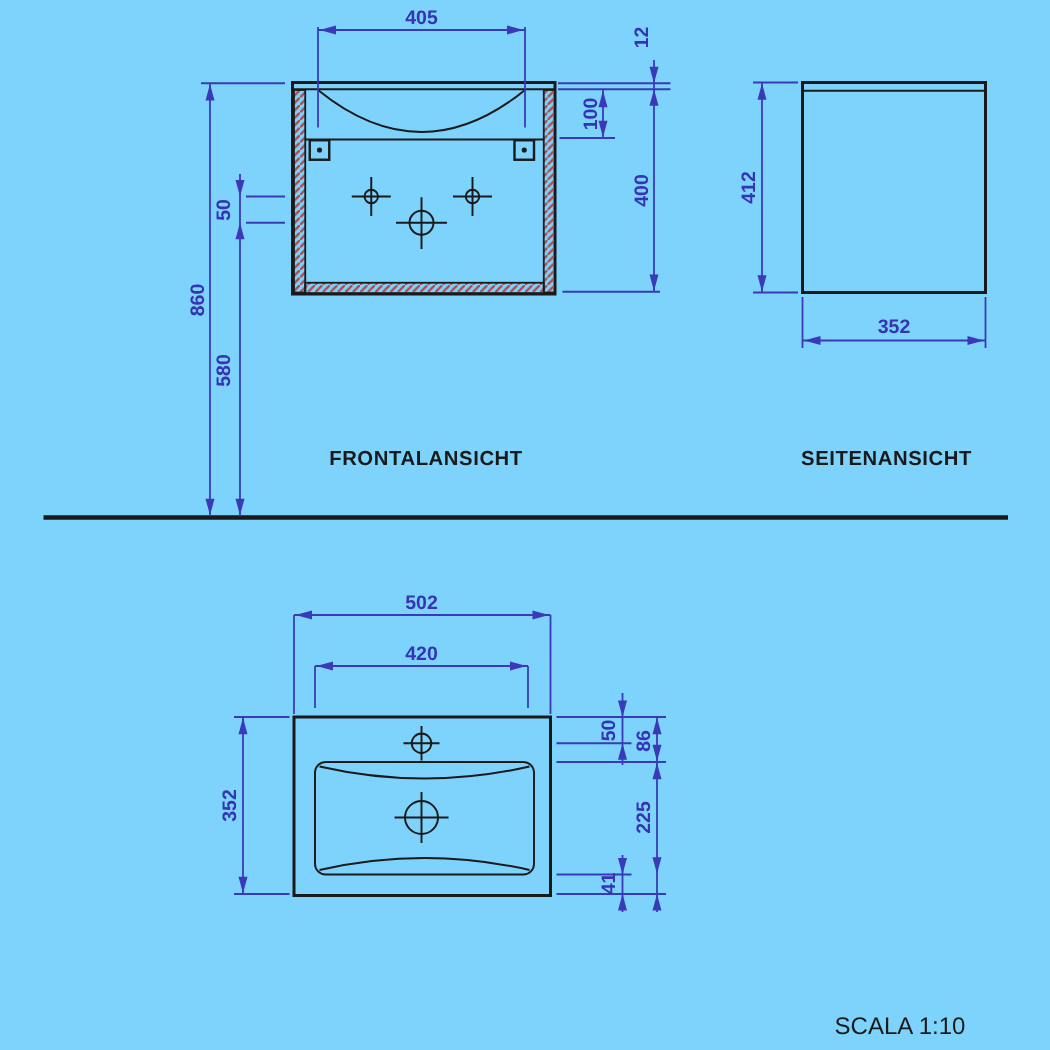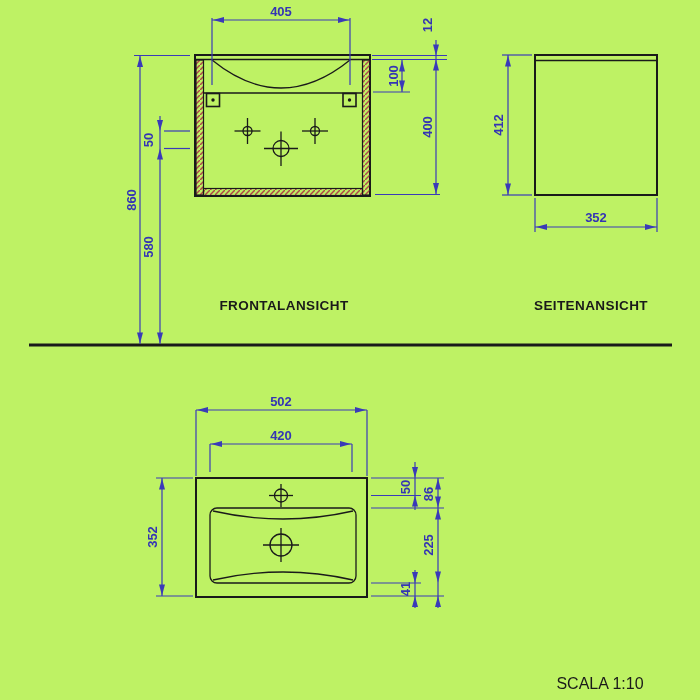--- a/index.html
+++ b/index.html
@@ -1,16 +1,16 @@
 <!DOCTYPE html>
 <html><head>
 <meta charset="utf-8">
 <style>
   html,body{margin:0;padding:0;background:#ffffff;}
-  .stage{position:relative;width:700px;height:700px;background:#bef264;overflow:hidden;
+  .stage{position:relative;width:700px;height:700px;background:#7dd3fc;overflow:hidden;
          font-family:"Liberation Sans", sans-serif;}
   svg{display:block}
   
   .blk   {stroke:#1a1a1a;stroke-width:2;fill:none;}
   .blk-th{stroke:#1a1a1a;stroke-width:1.3;fill:none;}
   .blk-md{stroke:#1a1a1a;stroke-width:1.6;fill:none;}
   
   .dim   {stroke:#3a3ab8;stroke-width:1.2;fill:none;}
   .arr   {fill:#3a3ab8;stroke:none;}
   .dimtxt{fill:#3434b4;font-size:13px;font-weight:700;

